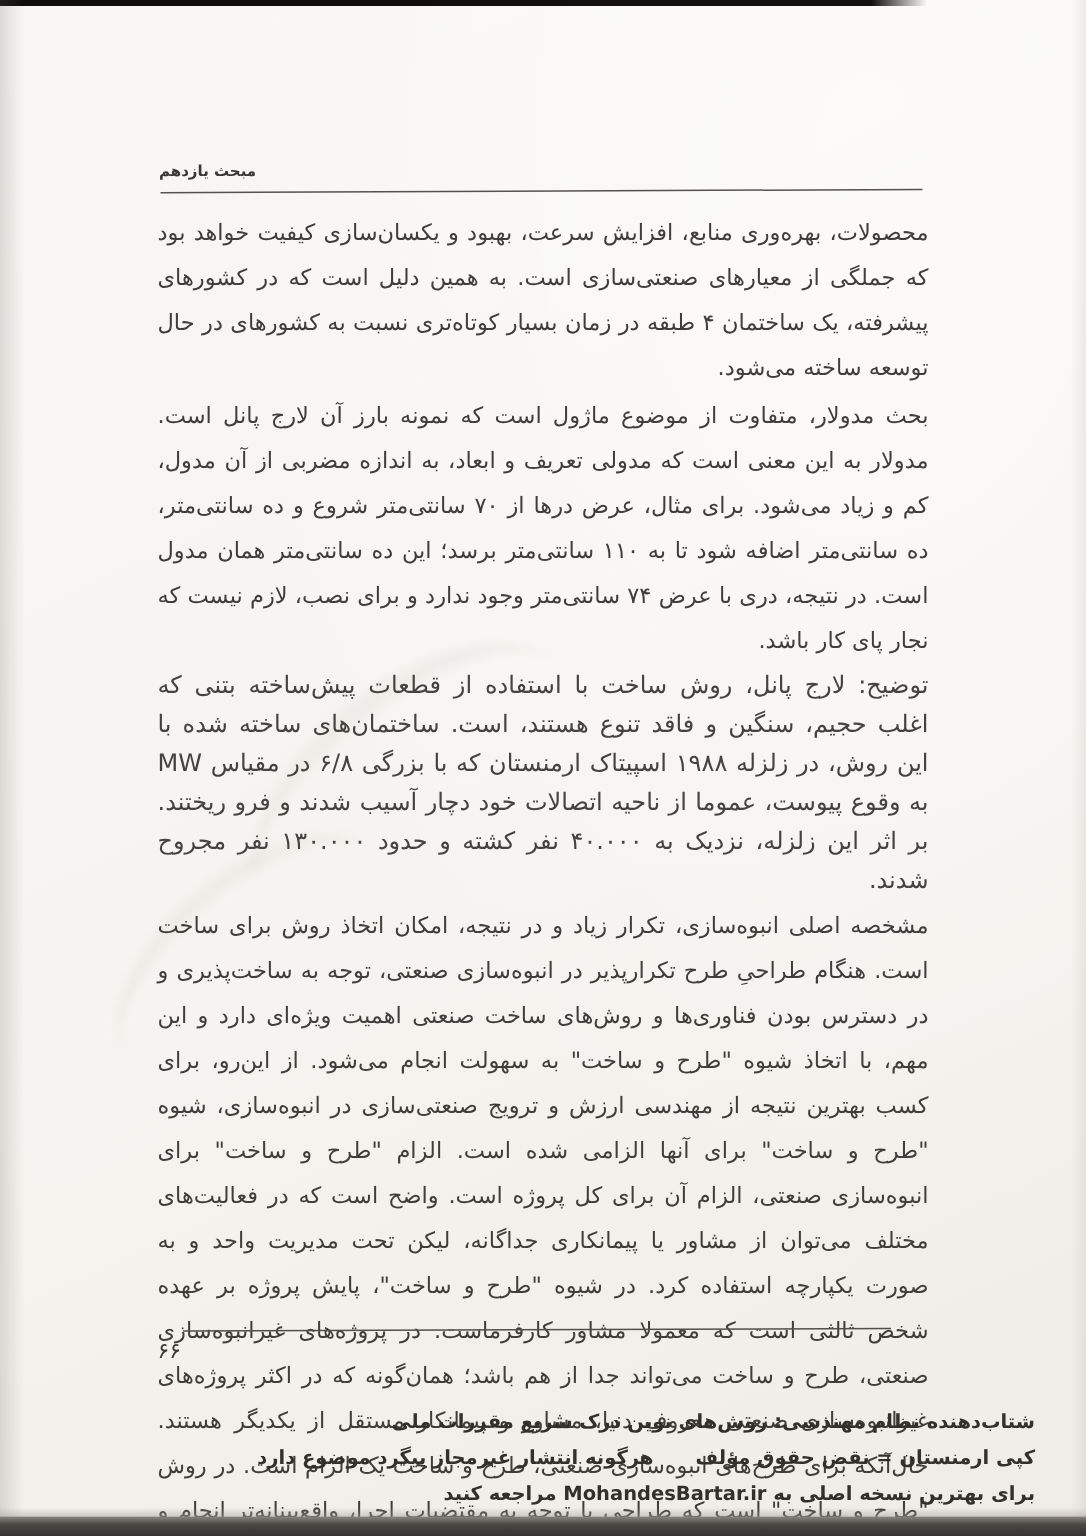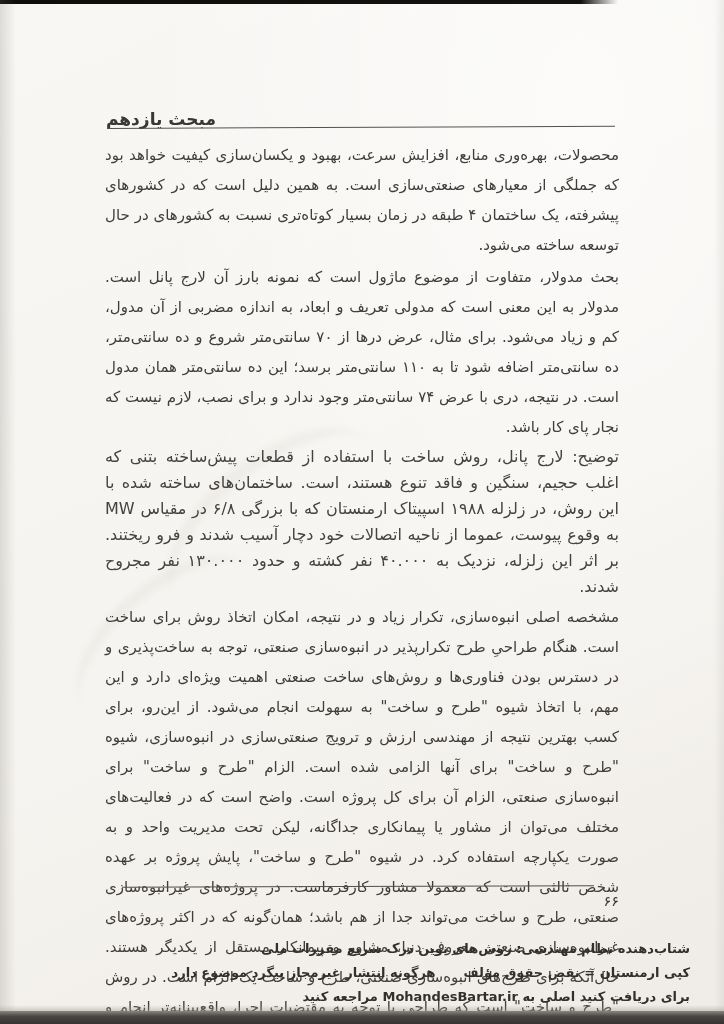--- a/index.html
+++ b/index.html
@@ -30,21 +30,21 @@
   
   .wm{position:absolute;opacity:0.06;filter:blur(3px);pointer-events:none;}
   .wm1{top:455px;left:150px;width:250px;height:120px;border-radius:50%;
     border-top:14px solid #7d7668;transform:rotate(-38deg);}
   .wm2{top:580px;left:60px;width:220px;height:110px;border-radius:50%;
     border-top:12px solid #7d7668;transform:rotate(-40deg);}
 
   
   .header-title{
     position:absolute;top:109px;left:106px;
-    font-size:17px;font-weight:bold;color:#3a3835;
+    font-size:10px;font-weight:bold;color:#3a3835;
     direction:rtl;white-space:nowrap;
   }
   .header-rule{
     position:absolute;top:128px;left:107px;width:508px;height:0;
     border-top:1.6px solid #55524d;transform:rotate(-0.25deg);transform-origin:left center;
   }
 
   
   .body-text{
     position:absolute;top:140px;left:105px;width:514px;
@@ -60,21 +60,21 @@
   .para.note{font-size:16px;line-height:26px;min-height:104px;color:#454240;}
   .para.p4{min-height:390px;}
 
   
   .footer-rule{
     position:absolute;top:886px;left:122px;width:472px;height:0;
     border-top:1.5px solid #524f4b;transform:rotate(-0.2deg);
   }
   .page-number{
     position:absolute;top:893px;left:105px;width:514px;
-    text-align:right;font-size:14.5px;color:#3c3a37;
+    text-align:left;font-size:14.5px;color:#3c3a37;
   }
 
   
   .promo-footer{
     position:absolute;top:937px;left:150px;width:540px;
     text-align:right;font-weight:bold;font-size:13px;color:#33302c;
     direction:rtl;
   }
   .promo-footer .fline{line-height:24px;}
   .gap-span{display:inline-block;width:28px;}
@@ -102,18 +102,18 @@
   </div>
 
   <div class="footer-rule"></div>
   <div class="page-number">۶۶</div>
 
   <div class="promo-footer">
     <div class="fline">شتاب‌دهنده نظام مهندسی: روش‌های نوین درک سریع مقررات ملی</div>
     <div class="fline">
       <span>کپی ارمنستان = نقض حقوق مؤلف</span><span class="gap-span"></span><span>هرگونه انتشار غیرمجاز پیگرد موضوع دارد</span>
     </div>
-    <div class="fline">برای دریافت کنید اصلی به MohandesBartar.ir مراجعه کنید</div>
+    <div class="fline">برای بهترین نسخه اصلی به MohandesBartar.ir مراجعه کنید</div>
   </div>
 
   <div class="scan-band-bottom"></div>
 
 </div>
 
 </body></html>

